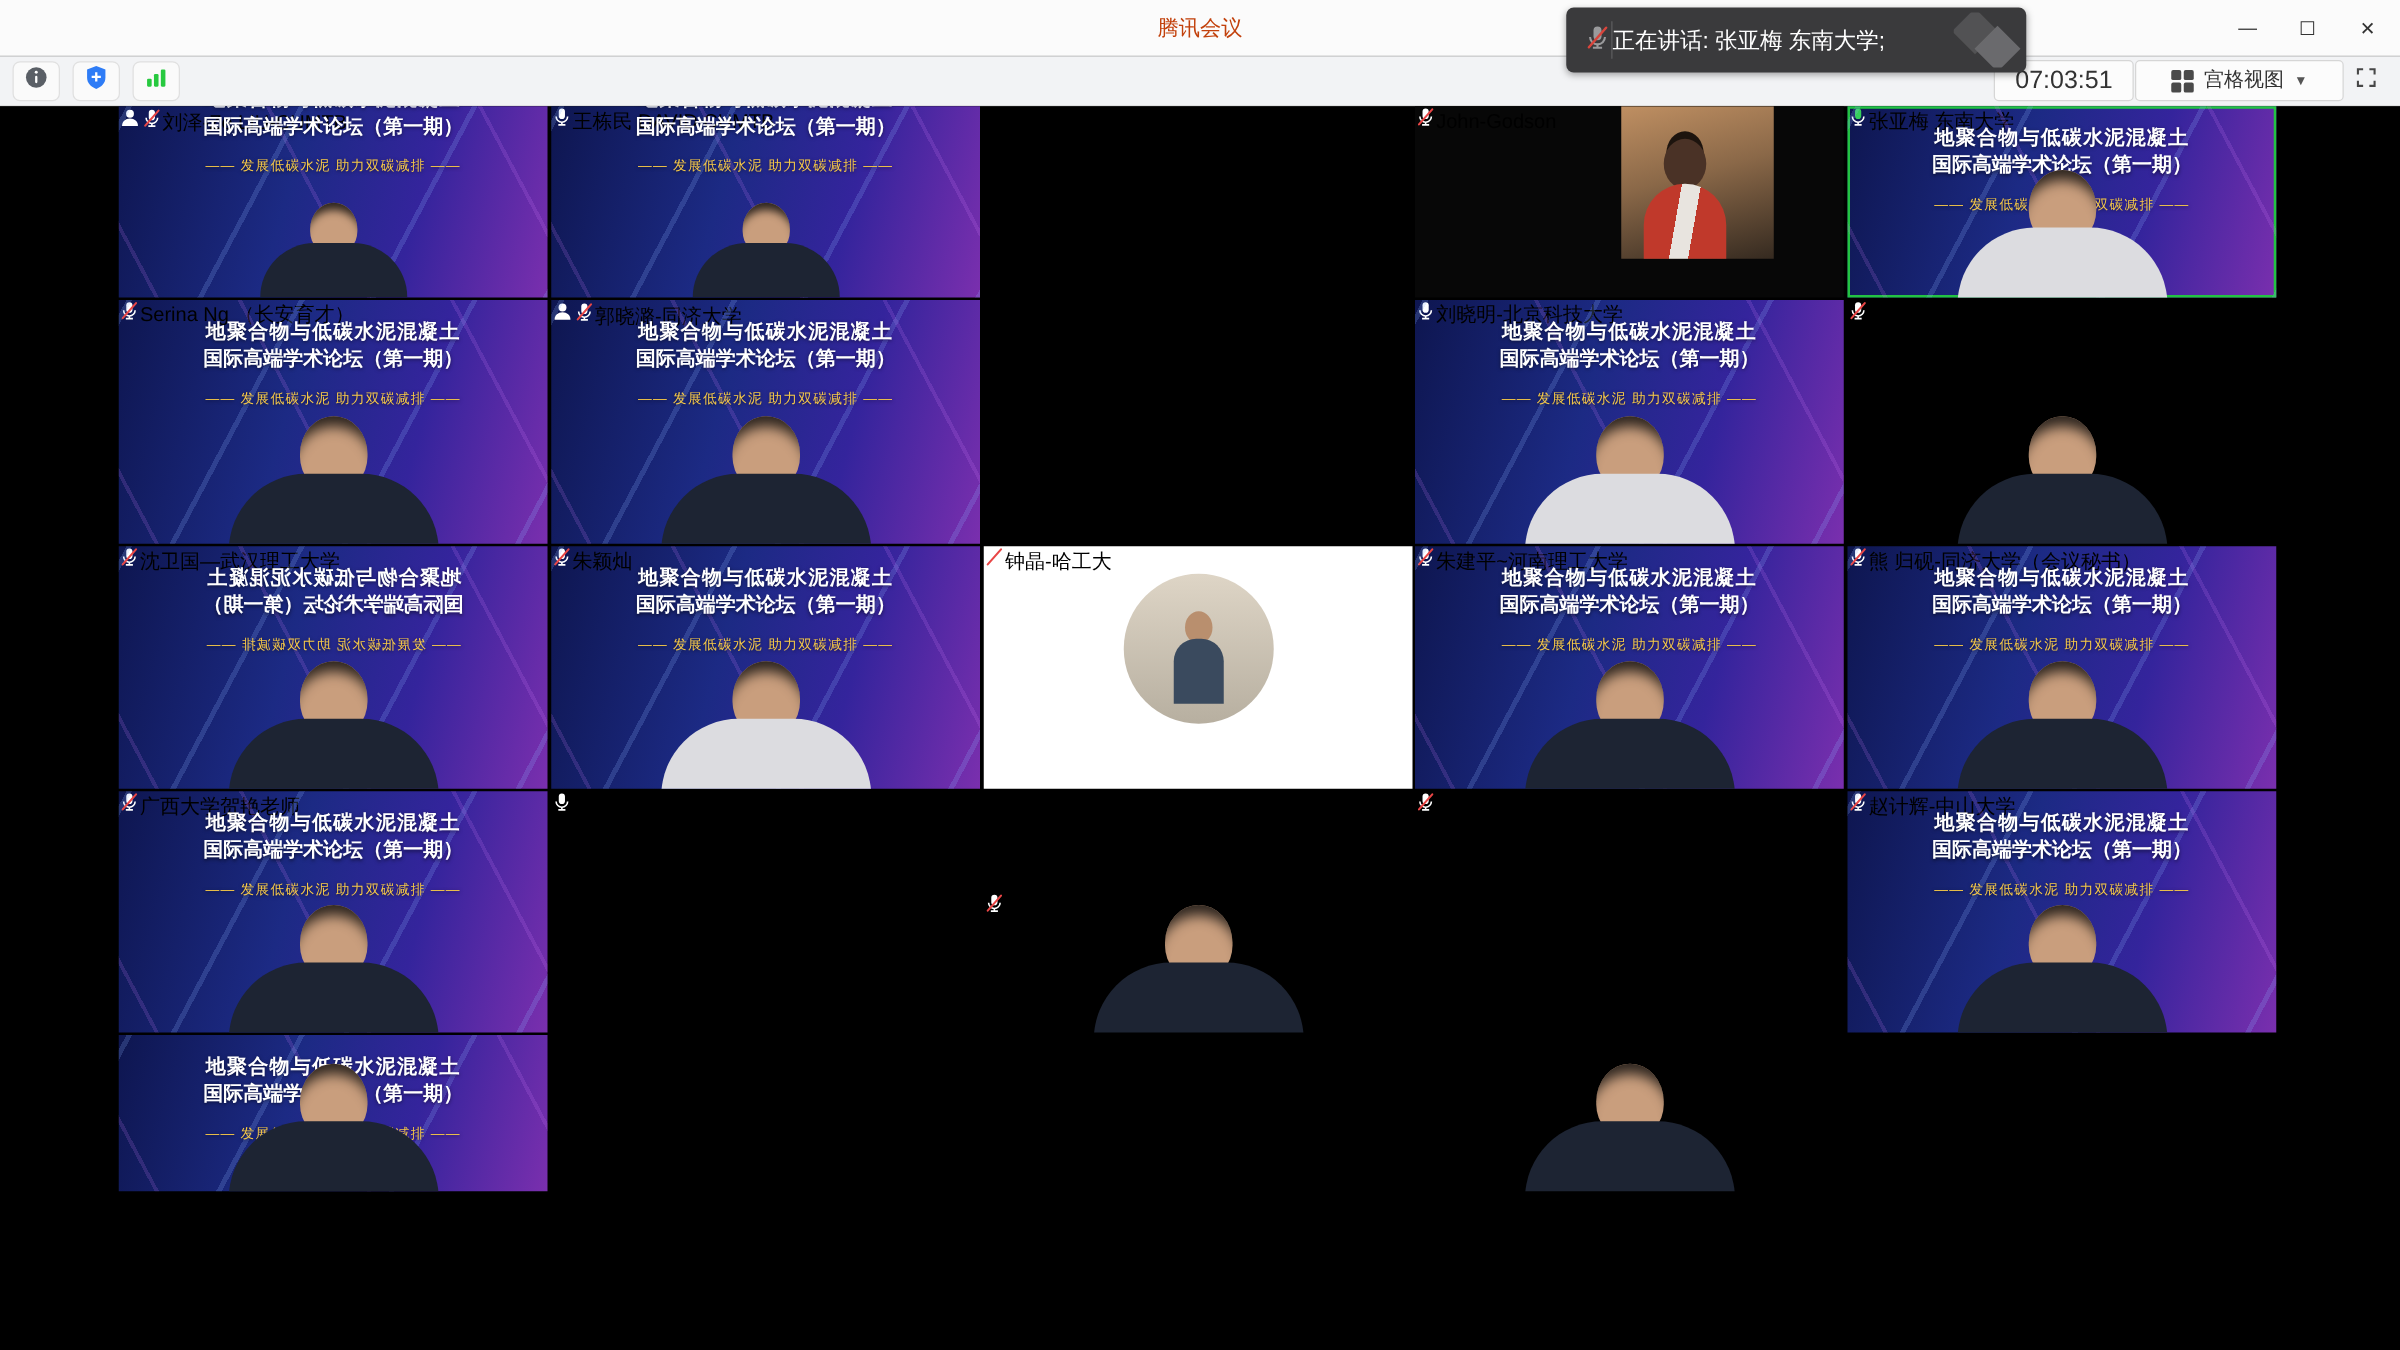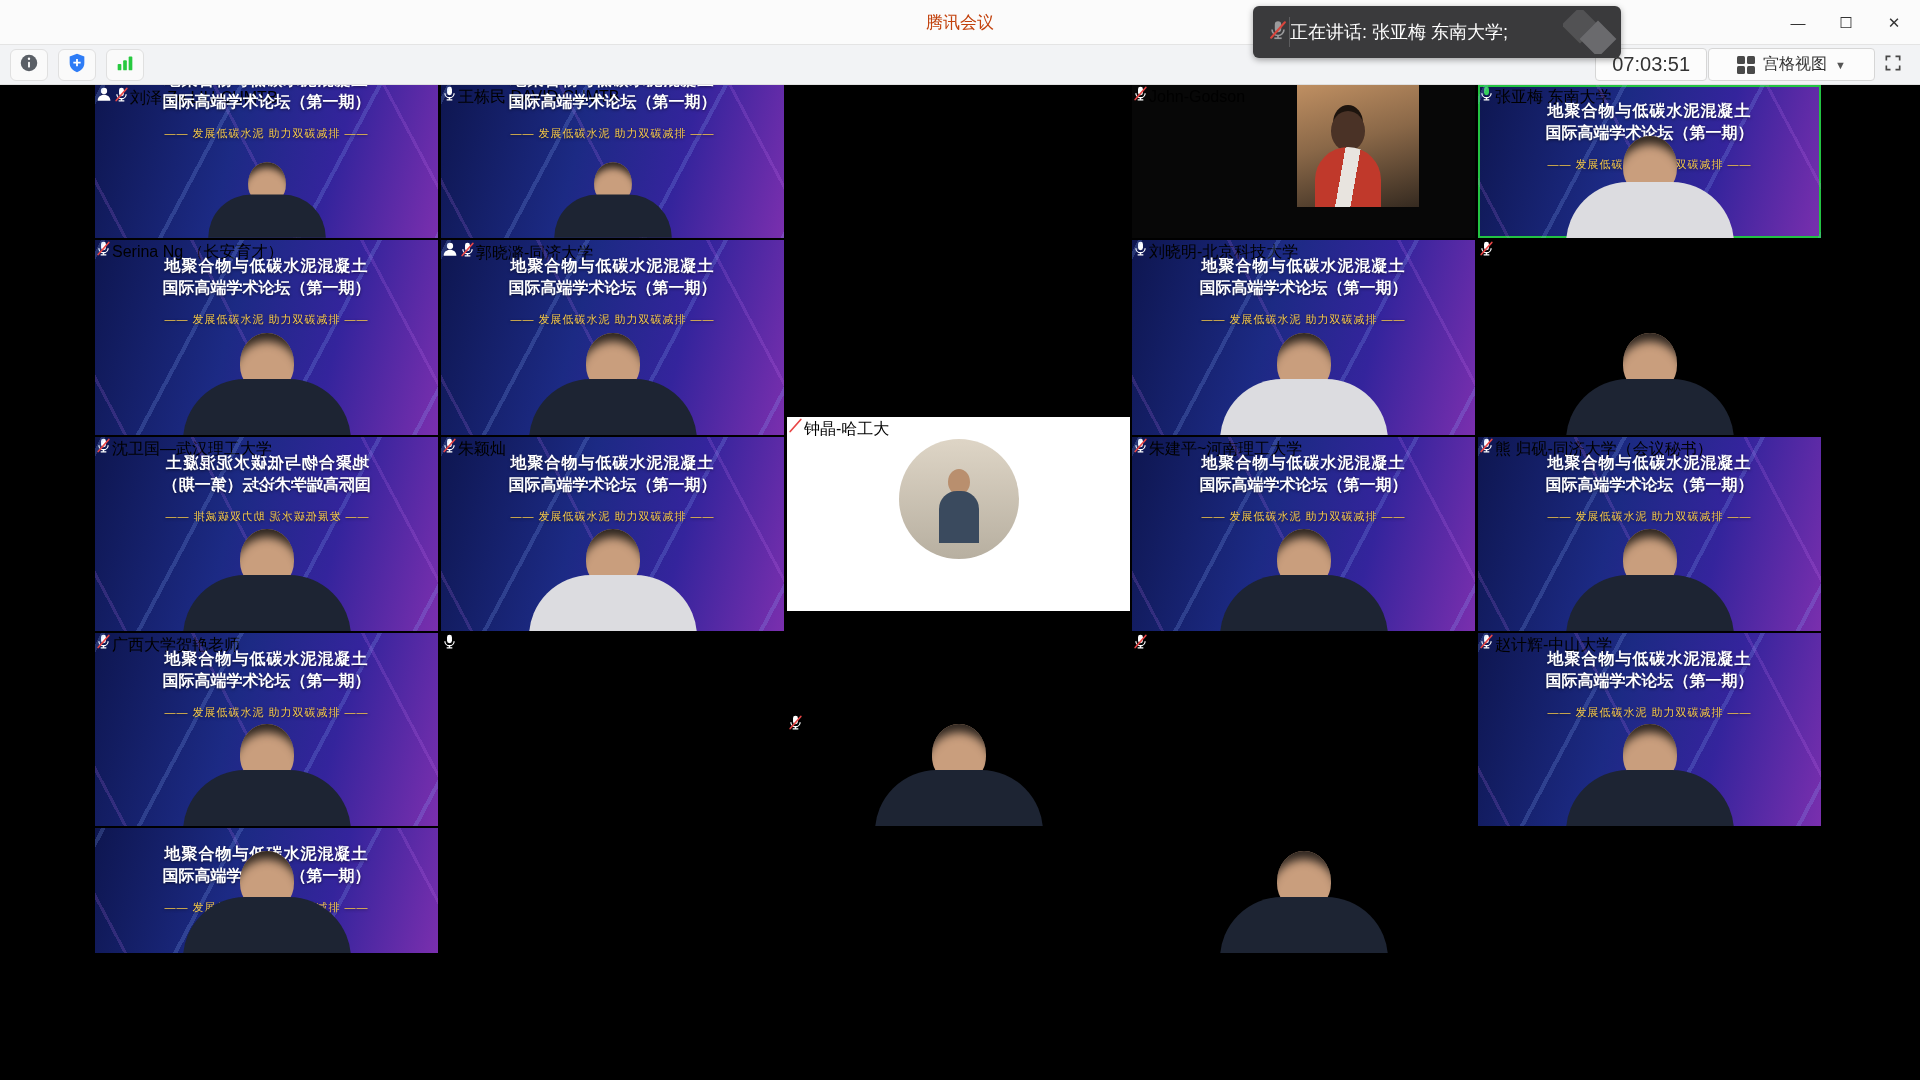--- a/index.html
+++ b/index.html
@@ -457,21 +457,21 @@
           <div class="body"></div>
         </div>
         <div class="tile-label"><span class="label-pill"><span><svg viewBox="0 0 24 24" width="17" height="17">
                 <rect x="8.5" y="2.5" width="7" height="12" rx="3.5" fill="#ffffff"></rect>
                 <path d="M5.5 11.5a6.5 6.5 0 0 0 13 0" fill="none" stroke="#fff" stroke-width="1.8"></path>
                 <line x1="12" y1="18" x2="12" y2="21" stroke="#fff" stroke-width="1.8"></line>
                 <line x1="8" y1="21" x2="16" y2="21" stroke="#fff" stroke-width="1.8"></line>
                 <line x1="4.5" y1="20.5" x2="19.5" y2="3.5" stroke="#e84646" stroke-width="2.4" stroke-linecap="round"></line>
               </svg></span><span>朱颖灿</span></span></div>
       </div>
-      <div class="tile scene-white_photo" style="left: 787px; top: 332px; width: 343px; height: 194px;">
+      <div class="tile scene-white_photo" style="left: 787px; top: 352px; width: 343px; height: 194px;">
         <div class="photo-circle">
           <div class="head"></div>
           <div class="body"></div>
         </div>
         <div class="tile-label"><span class="label-pill"><span><svg viewBox="0 0 24 24" width="17" height="17">
                 <rect x="8.5" y="2.5" width="7" height="12" rx="3.5" fill="#ffffff"></rect>
                 <path d="M5.5 11.5a6.5 6.5 0 0 0 13 0" fill="none" stroke="#fff" stroke-width="1.8"></path>
                 <line x1="12" y1="18" x2="12" y2="21" stroke="#fff" stroke-width="1.8"></line>
                 <line x1="8" y1="21" x2="16" y2="21" stroke="#fff" stroke-width="1.8"></line>
                 <line x1="4.5" y1="20.5" x2="19.5" y2="3.5" stroke="#e84646" stroke-width="2.4" stroke-linecap="round"></line>

